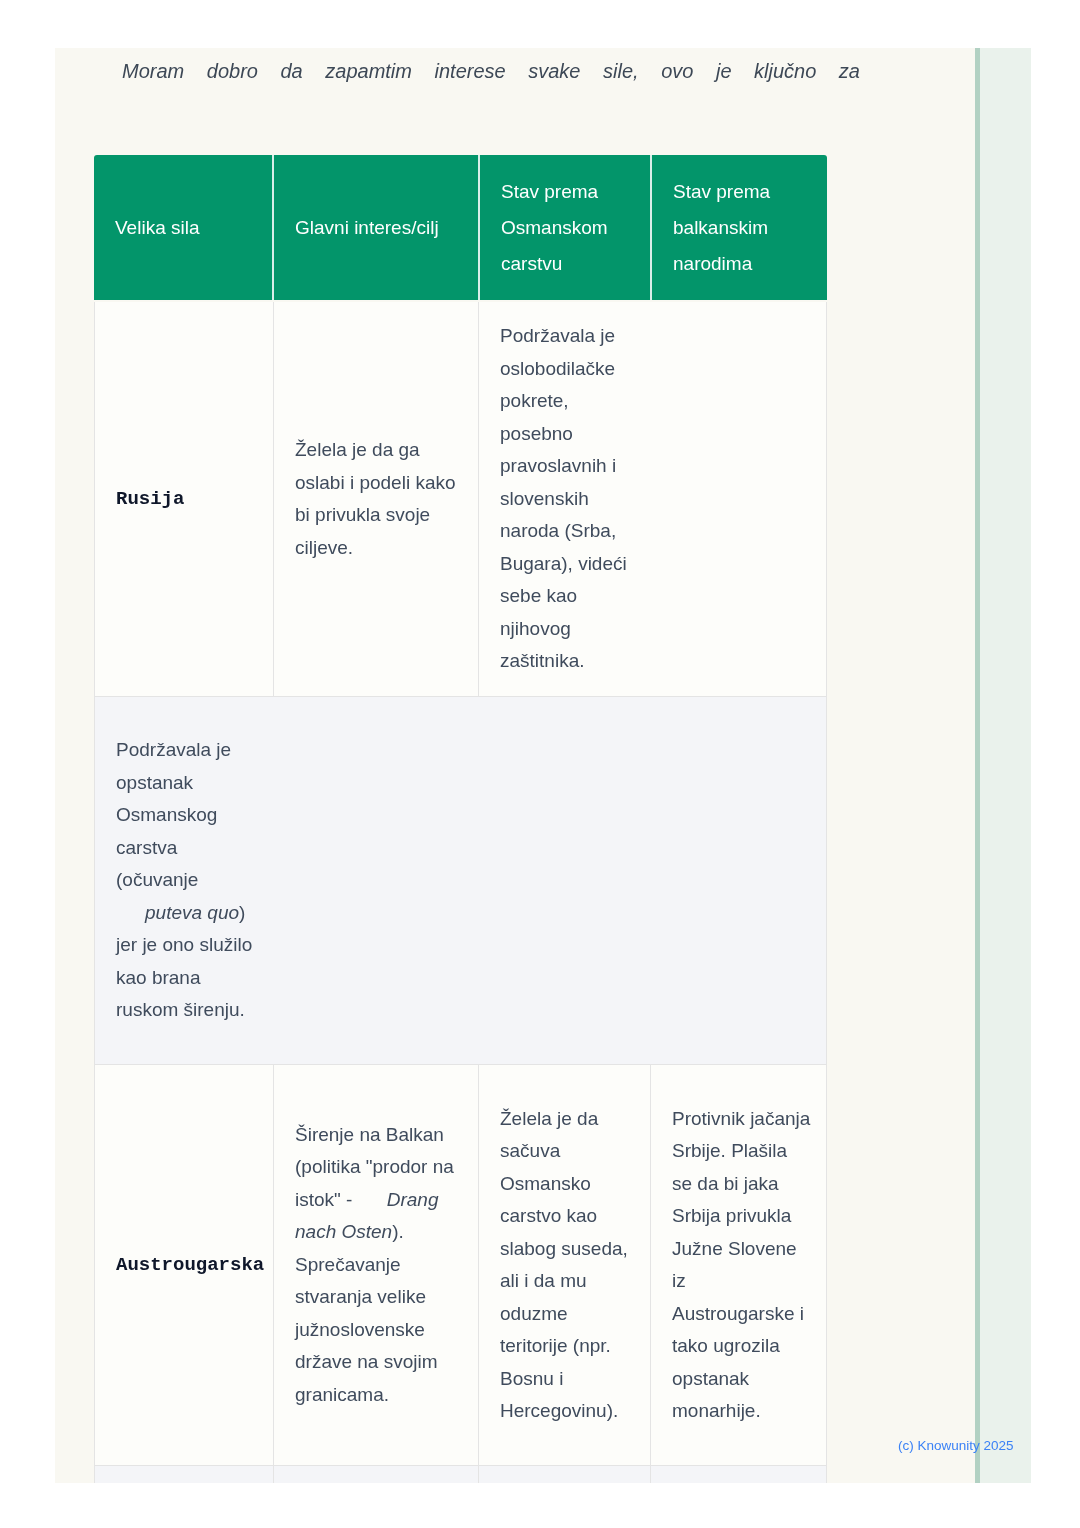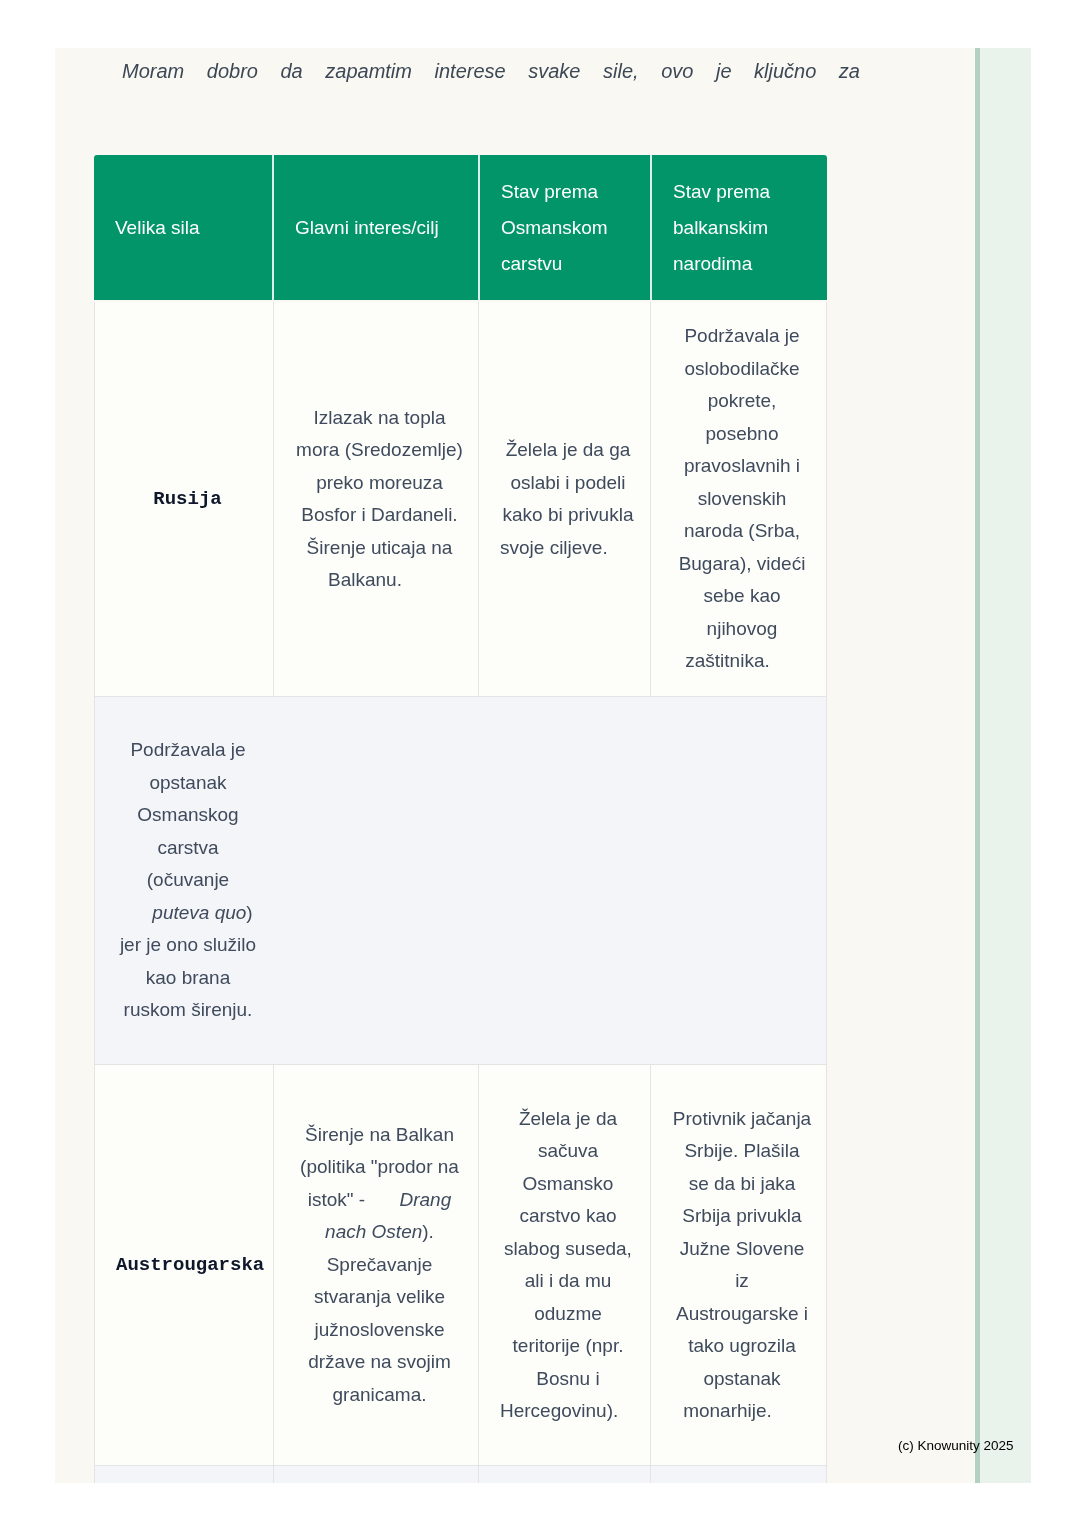--- a/index.html
+++ b/index.html
@@ -45,27 +45,27 @@
   .tr + .tr { border-top:1px solid #e4e4e4; }
   .tr-odd  { background:#fdfdfa; }
   .tr-even { background:#f4f5f8; }
   .r1 { height:394px; } .r2 { height:368px; } .r3 { height:401px; } .r4 { height:40px; }
   .td {
     padding:0 14px 0 21px; display:flex; align-items:center;
     border-right:1px solid #e4e4e4;
     font-size:19px; line-height:32.5px; color:#3f4b5c;
   }
   .td:last-child { border-right:none; }
-  .td .inner { width:100%;text-align:center; }
+  .td .inner { width:100%; }
   .power { font-weight:700; color:#0f172a;font-family:Liberation Mono, monospace; }
   .td em, .intro { font-style:italic;margin-left:29px; }
   
   .copyright {
     position:absolute; left:898px; top:1438px; z-index:2;
-    font-size:13.5px; color:#000000; white-space:nowrap;
+    font-size:13.5px; color:#3b82f6; white-space:nowrap;
   }
 </style>
 </head>
 <body>
 
 <div class="canvas">
 
   <div class="page">
 
     <div class="intro">
@@ -87,23 +87,20 @@
         <div class="th">
             <span class="inner">Stav prema balkanskim narodima</span>
           </div>
       </div>
 
       <div class="tbody">
 
         <div class="tr tr-odd r1">
           <div class="td">
             <div class="inner power">Rusija</div>
-          </div>
-          <div class="td">
-            <div class="inner"><span>Izlazak na topla mora (Sredozemlje) preko moreuza Bosfor i Dardaneli. Širenje uticaja na Balkanu.</span><em></em><span></span></div>
           </div>
           <div class="td">
             <div class="inner"><span>Želela je da ga oslabi i podeli kako bi privukla svoje ciljeve.</span><em></em><span></span></div>
           </div>
           <div class="td">
             <div class="inner"><span>Podržavala je oslobodilačke pokrete, posebno pravoslavnih i slovenskih naroda (Srba, Bugara), videći sebe kao njihovog zaštitnika.</span><em></em><span></span></div>
           </div>
         </div>
 
         <div class="tr tr-even r2">

